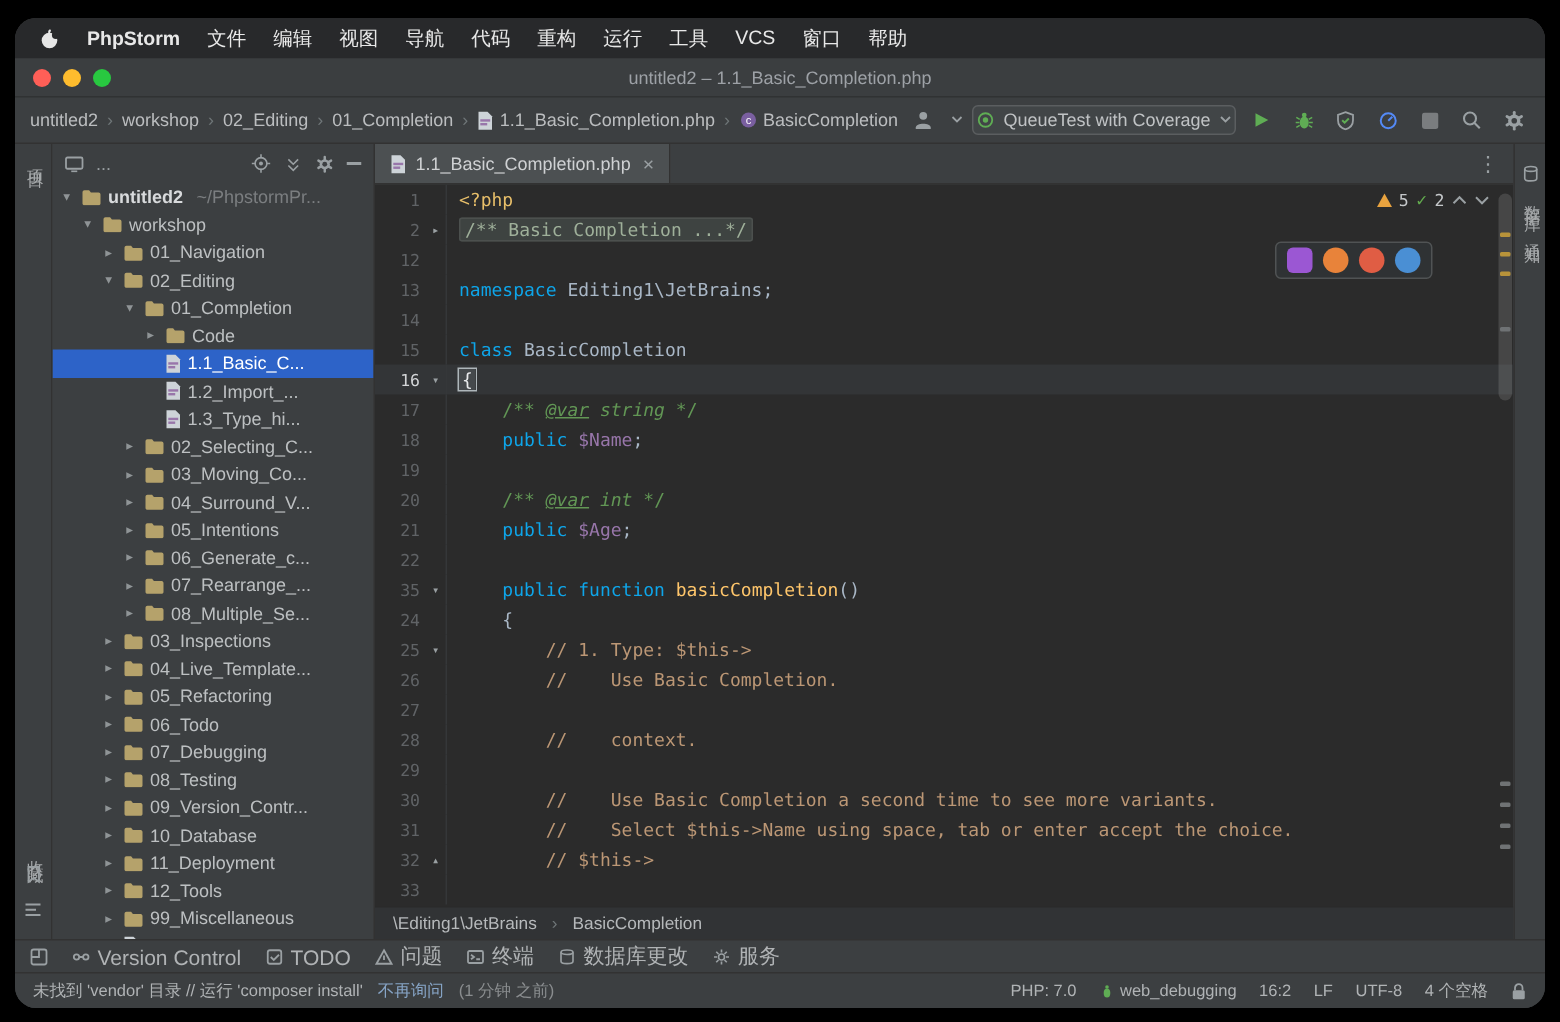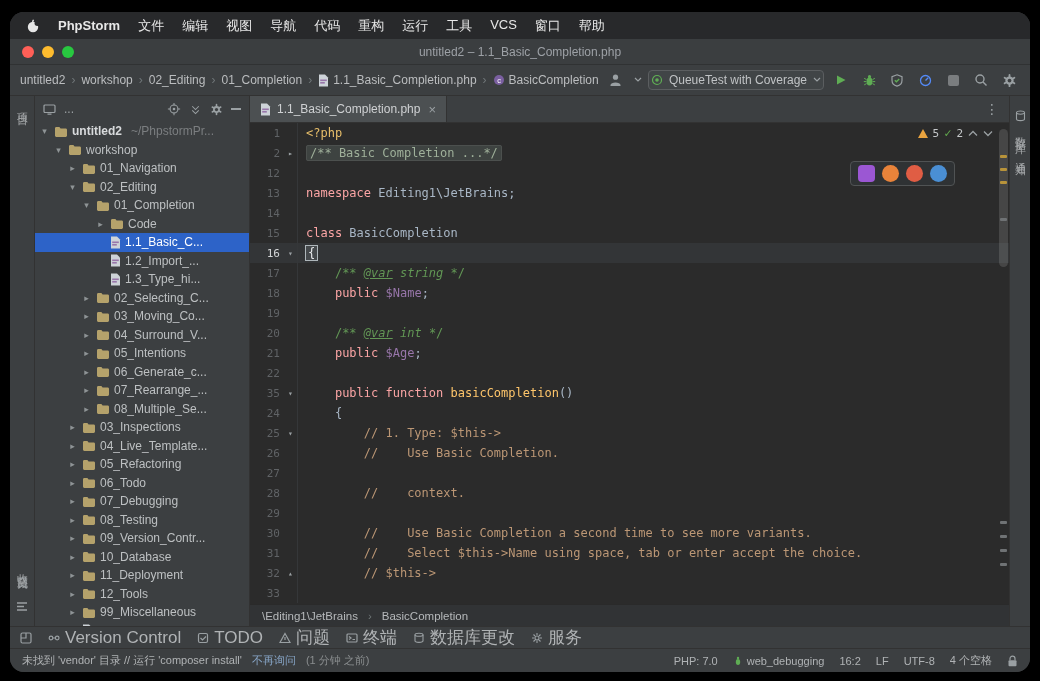--- a/index.html
+++ b/index.html
@@ -61,21 +61,21 @@
   .code-area{flex:1;position:relative;overflow:hidden;
              font-family:"DejaVu Sans Mono","Liberation Mono",monospace;font-size:12px;}
   .code-line{height:20px;display:flex;align-items:center;}
   .code-line.caret-line{background:#333537;}
   .gutter-num{width:30px;flex:0 0 auto;text-align:right;color:#606366;padding-right:4px;font-size:11px;}
   .caret-line .gutter-num{color:#d3d5d7;}
   .gutter-fold{width:13px;flex:0 0 auto;height:100%;display:flex;align-items:center;
                justify-content:center;color:#9aa0a3;font-size:8px;border-right:1px solid #353739;}
   .code-text{white-space:pre;padding-left:8px;}
   .tok-phptag{color:#e8bf6a}
-  .tok-kw{color:#fca5a5}
+  .tok-kw{color:#0ea5e9}
   .tok-plain{color:#a9b7c6}
   .tok-var{color:#9876aa}
   .tok-fn{color:#ffc66b}
   .tok-doc{color:#629755}
   .tok-doctag{color:#629755;text-decoration:underline;font-style:italic}
   .tok-docval{color:#629755;font-style:italic}
   .tok-cmt{color:#bc9775}
   .tok-folded{color:#9fb09a;background:#3e4341;border:1px solid #4c504e;border-radius:2px;padding:0 3px;}
   .tok-brace{color:#e8eaec;box-shadow:0 0 0 1px #aeb6ba;background:rgba(173,190,199,.15);padding:0 2px;}
   .inspect-widget{position:absolute;top:3px;right:16px;display:flex;align-items:center;gap:5px;
@@ -88,21 +88,21 @@
   .bicon{width:17px;height:17px;border-radius:50%;}
   .bicon.sq{border-radius:4px;}
   .scroll-thumb{position:absolute;right:1px;top:6px;width:9px;height:138px;
                 background:rgba(255,255,255,.13);border-radius:5px;}
   .stripes{position:absolute;right:0;top:0;bottom:0;width:12px;}
   .smark{position:absolute;right:2px;width:7px;height:3px;border-radius:1px;}
   .crumbs{height:21px;background:#313335;border-top:1px solid #2a2a2a;display:flex;align-items:center;
           padding:0 12px;gap:7px;color:#b6b9bb;font-size:11.5px;flex:0 0 auto;}
   
   .bottombar{height:21px;background:#3c3f41;border-top:1px solid #323232;display:flex;
-             align-items:center;gap:16px;padding:0 10px;color:#b0b3b5;font-size:17px;flex:0 0 auto;}
+             align-items:center;gap:16px;padding:0 10px;color:#b0b3b5;font-size:14px;flex:0 0 auto;}
   .bb-item{display:flex;align-items:center;gap:5px;white-space:nowrap;}
   
   .statusbar{height:23px;background:#3c3f41;border-top:1px solid #323232;display:flex;
              align-items:center;padding:0 12px;gap:10px;color:#b0b3b5;font-size:11px;flex:0 0 auto;}
   .sb-link{color:#87a5c7;}
   .sb-time{color:#8a8d8f;}
   .sb-right{margin-left:auto;display:flex;align-items:center;gap:15px;white-space:nowrap;}
   .sb-item{display:flex;align-items:center;gap:4px;}
   svg{display:block;}
 </style>

